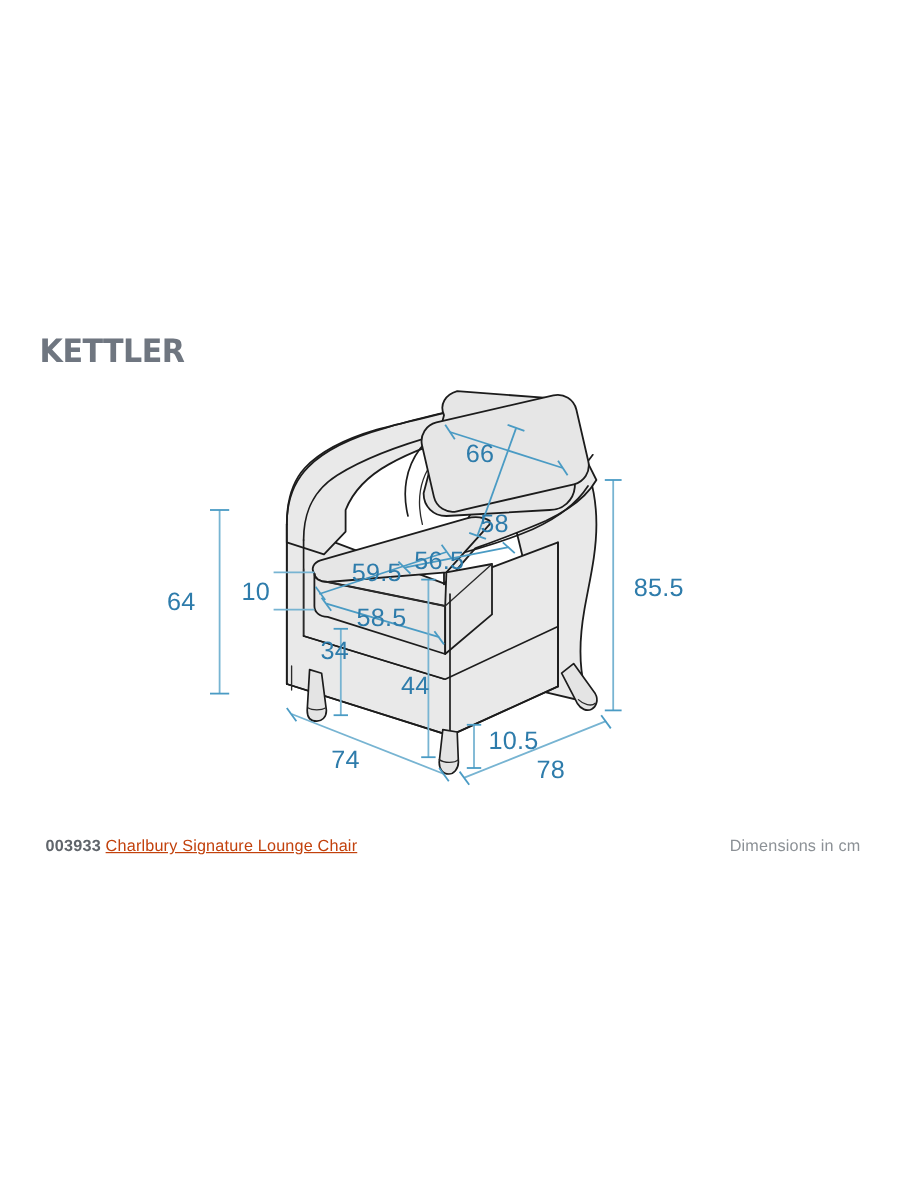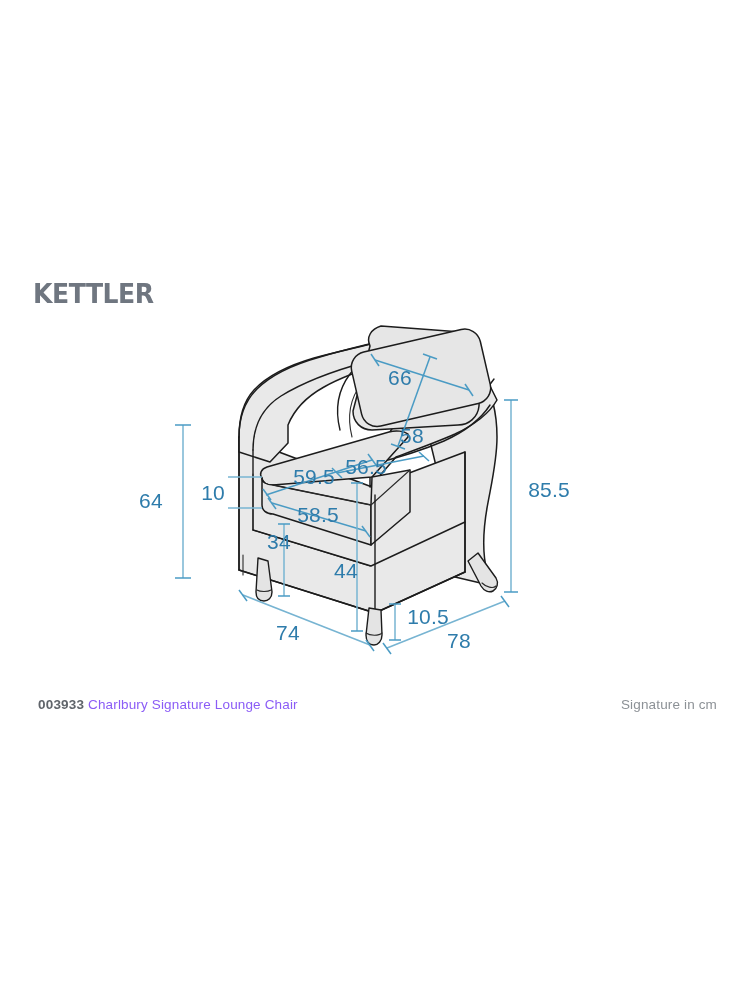--- a/index.html
+++ b/index.html
@@ -41,21 +41,21 @@
     color: #8c9196;
     white-space: nowrap;
   }
   .caption-left { left: 38px; }
   .caption-right { right: 33px; }
   .sku {
     font-weight: bold;
     color: #60656b;
     letter-spacing: 0.2px;
   }
-  .sku-name { color: #8b5cf6; letter-spacing: 0.15px; }
+  .sku-name { color: #c2410c; letter-spacing: 0.15px; text-decoration: underline; }
   .units { color: #8c9196; letter-spacing: 0.15px; }
 
   svg#drawing {
     position: absolute;
     left: 0;
     top: 0;
     width: 750px;
     height: 1000px;
   }
   .body-fill {
@@ -370,15 +370,15 @@
       </g>
 
     </g>
   </svg>
 
   <div class="caption caption-left">
     <span class="sku">003933</span>
     <span class="sku-name">Charlbury Signature Lounge Chair</span>
   </div>
 
-  <div class="caption caption-right units">Signature in cm</div>
+  <div class="caption caption-right units">Dimensions in cm</div>
 
 </div>
 
 </body></html>

